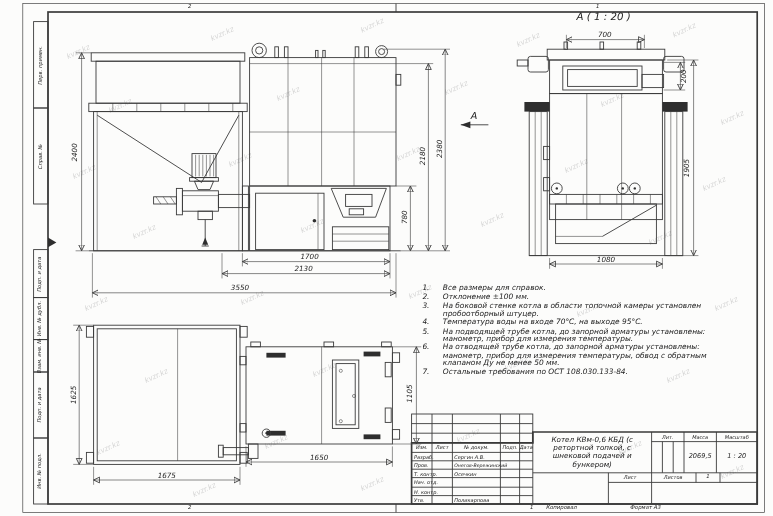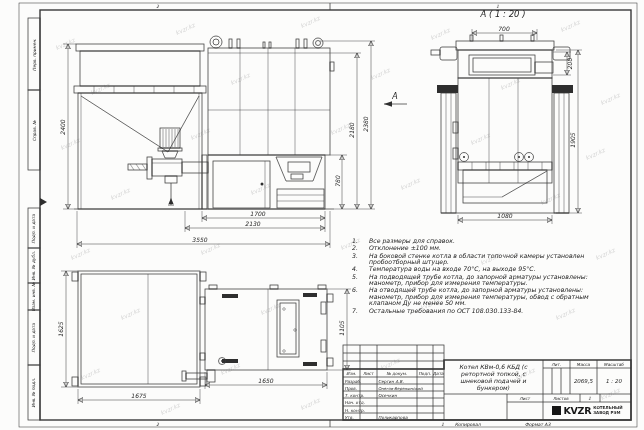--- a/index.html
+++ b/index.html
@@ -445,22 +445,14 @@
 
   <span class="txt t f42" style="left:556.5px;top:364px;">Лит.</span>
   <span class="txt t f42" style="left:583.5px;top:364px;">Масса</span>
   <span class="txt t f42" style="left:614px;top:364px;">Масштаб</span>
   <span class="txt t f55" style="left:583.5px;top:381px;">2069,5</span>
   <span class="txt t f55" style="left:614px;top:381px;">1 : 20</span>
   <span class="txt t f42" style="left:525px;top:398px;">Лист</span>
   <span class="txt t f42" style="left:561px;top:398px;">Листов</span>
   <span class="txt t f45" style="left:590px;top:398px;">1</span>
 
-  <div class="logo">
-    <div class="logo-sq"></div>
-    <span class="logo-kvzr">KVZR</span>
-    <div class="logo-org">
-      <span>КОТЕЛЬНЫЙ</span>
-      <span>ЗАВОД РЭМ</span>
-    </div>
-  </div>
 
 </div>
 
 </body></html>

